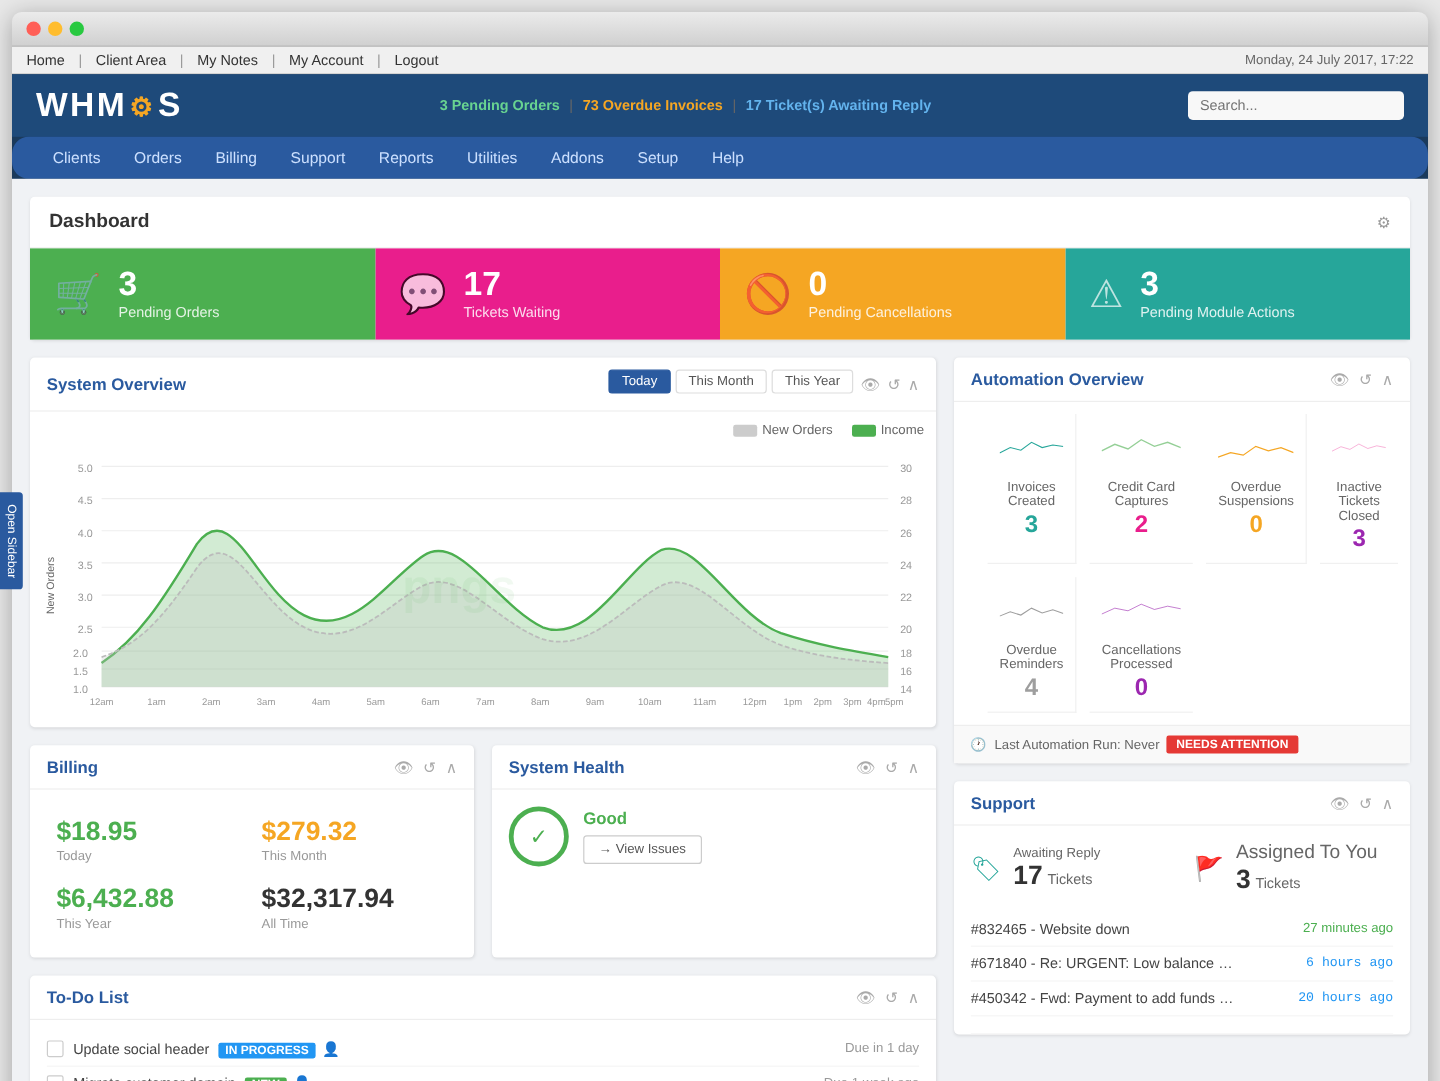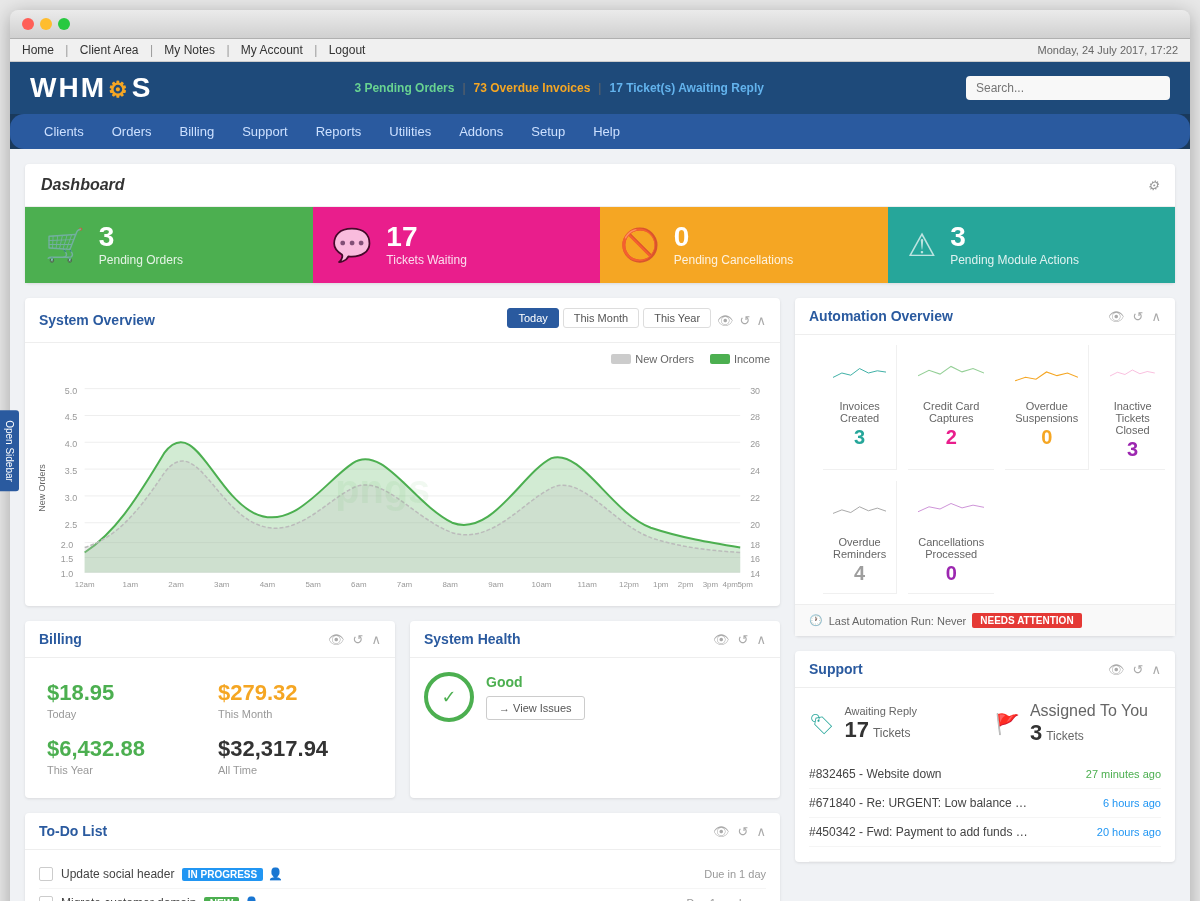--- a/index.html
+++ b/index.html
@@ -28,32 +28,32 @@
     .logo { display: flex; align-items: center; }
     .logo-text { color: white; font-size: 28px; font-weight: bold; letter-spacing: 2px; }
     .logo-gear { color: #f5a623; font-size: 22px; margin: 0 2px; }
     .header-alerts { display: flex; align-items: center; gap: 8px; font-size: 12px; }
     .alert-item { color: white; }
     .alert-item.orange { color: #f5a623; font-weight: bold; }
     .alert-item.blue { color: #63b3ed; font-weight: bold; }
     .alert-item.green { color: #68d391; font-weight: bold; }
     .alert-sep { color: #666; }
     .header-search { display: flex; align-items: center; }
-    .header-search input { padding: 5px 10px; border-radius: 4px; border: none; font-size: 12px; width: 204px; background: #f8f8f8; }
+    .header-search input { padding: 5px 10px; border-radius: 4px; border: none; font-size: 12px; width: 180px; background: #f8f8f8; }
 
     
     .main-nav { background: #2a5a9f; display: flex; align-items: center; padding: 0 20px; border-radius: 14px; }
     .main-nav a { color: #cce0ff; text-decoration: none; padding: 10px 14px; display: block; font-size: 13px; }
 
     
     .content-area { background: #f0f2f5; padding: 15px; min-height: 780px; }
 
     
     .dashboard-card { background: white; border-radius: 4px; box-shadow: 0 1px 3px rgba(0,0,0,0.1); }
-    .dashboard-header { display: flex; align-items: center; justify-content: space-between; padding: 12px 16px; border-bottom: 1px solid #eee; font-style: italic; }
+    .dashboard-header { display: flex; align-items: center; justify-content: space-between; padding: 12px 16px; border-bottom: 1px solid #eee; }
     .dashboard-title { font-size: 16px; font-weight: 600; color: #333; }
     .gear-icon { color: #999; cursor: pointer; }
 
     
     .stat-boxes { display: flex; gap: 0; }
     .stat-box { flex: 1; padding: 16px 20px; display: flex; align-items: center; gap: 14px; }
     .stat-box.green { background: #4caf50; }
     .stat-box.pink { background: #e91e8c; }
     .stat-box.orange { background: #f5a623; }
     .stat-box.teal { background: #26a69a; }
@@ -132,21 +132,21 @@
     .support-stat { display: flex; align-items: center; gap: 10px; flex: 1; }
     .support-icon { font-size: 20px; }
     .support-icon.teal { color: #26a69a; }
     .support-icon.pink { color: #e91e8c; }
 
     .ticket-list { padding: 0 14px; }
     .ticket-item { display: flex; justify-content: space-between; align-items: center; padding: 7px 0; border-bottom: 1px solid #f5f5f5; font-size: 12px; }
     .ticket-text { color: #444; flex: 1; overflow: hidden; text-overflow: ellipsis; white-space: nowrap; max-width: 220px; }
     .ticket-time { font-size: 11px; white-space: nowrap; }
     .ticket-time.minutes { color: #4caf50; }
-    .ticket-time.hours { color: #2196f3; }
+    .ticket-time.hours { color: #2196f3; font-family: Liberation Mono, monospace; }
 
     
     .open-sidebar { position: fixed; left: 0; top: 50%; transform: translateY(-50%); background: #2a5a9f; color: white; writing-mode: vertical-rl; padding: 10px 4px; font-size: 10px; border-radius: 0 3px 3px 0; cursor: pointer; z-index: 100; }
 
     .divider { color: #666; }
 
     
     .icon-eye, .icon-refresh, .icon-chevron { cursor: pointer; color: #aaa; font-size: 13px; }
   </style>
 </head>

